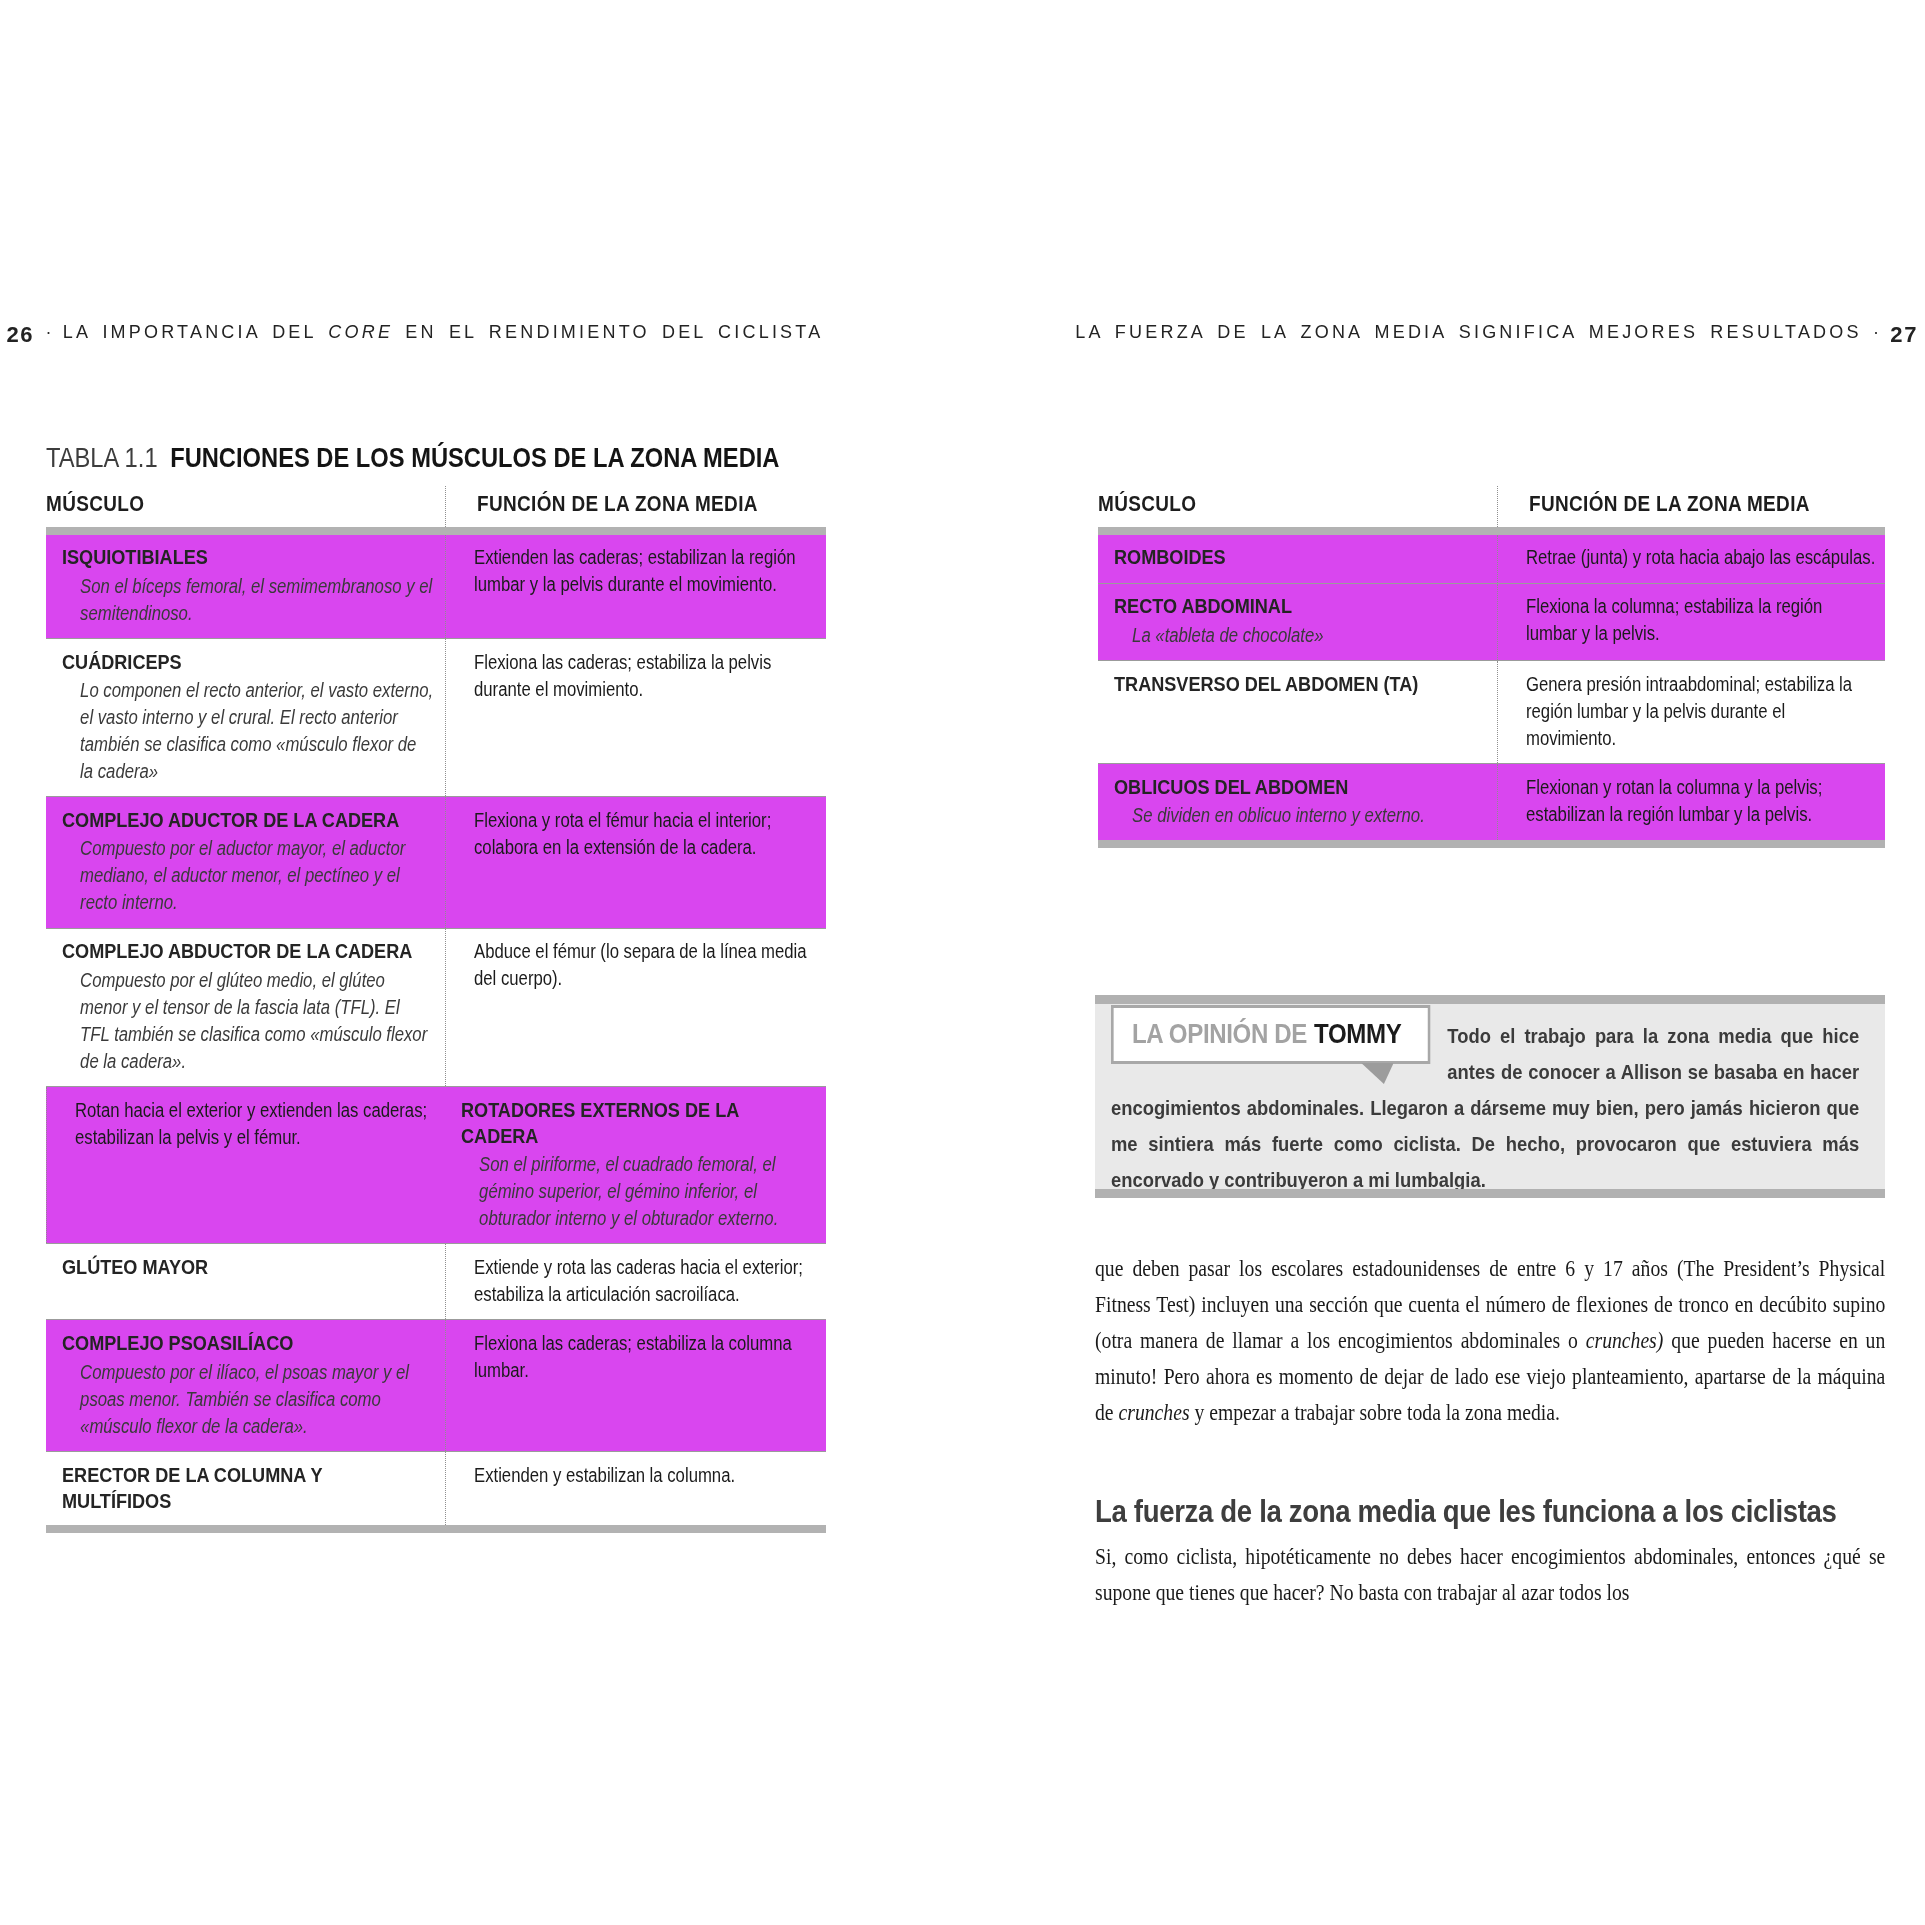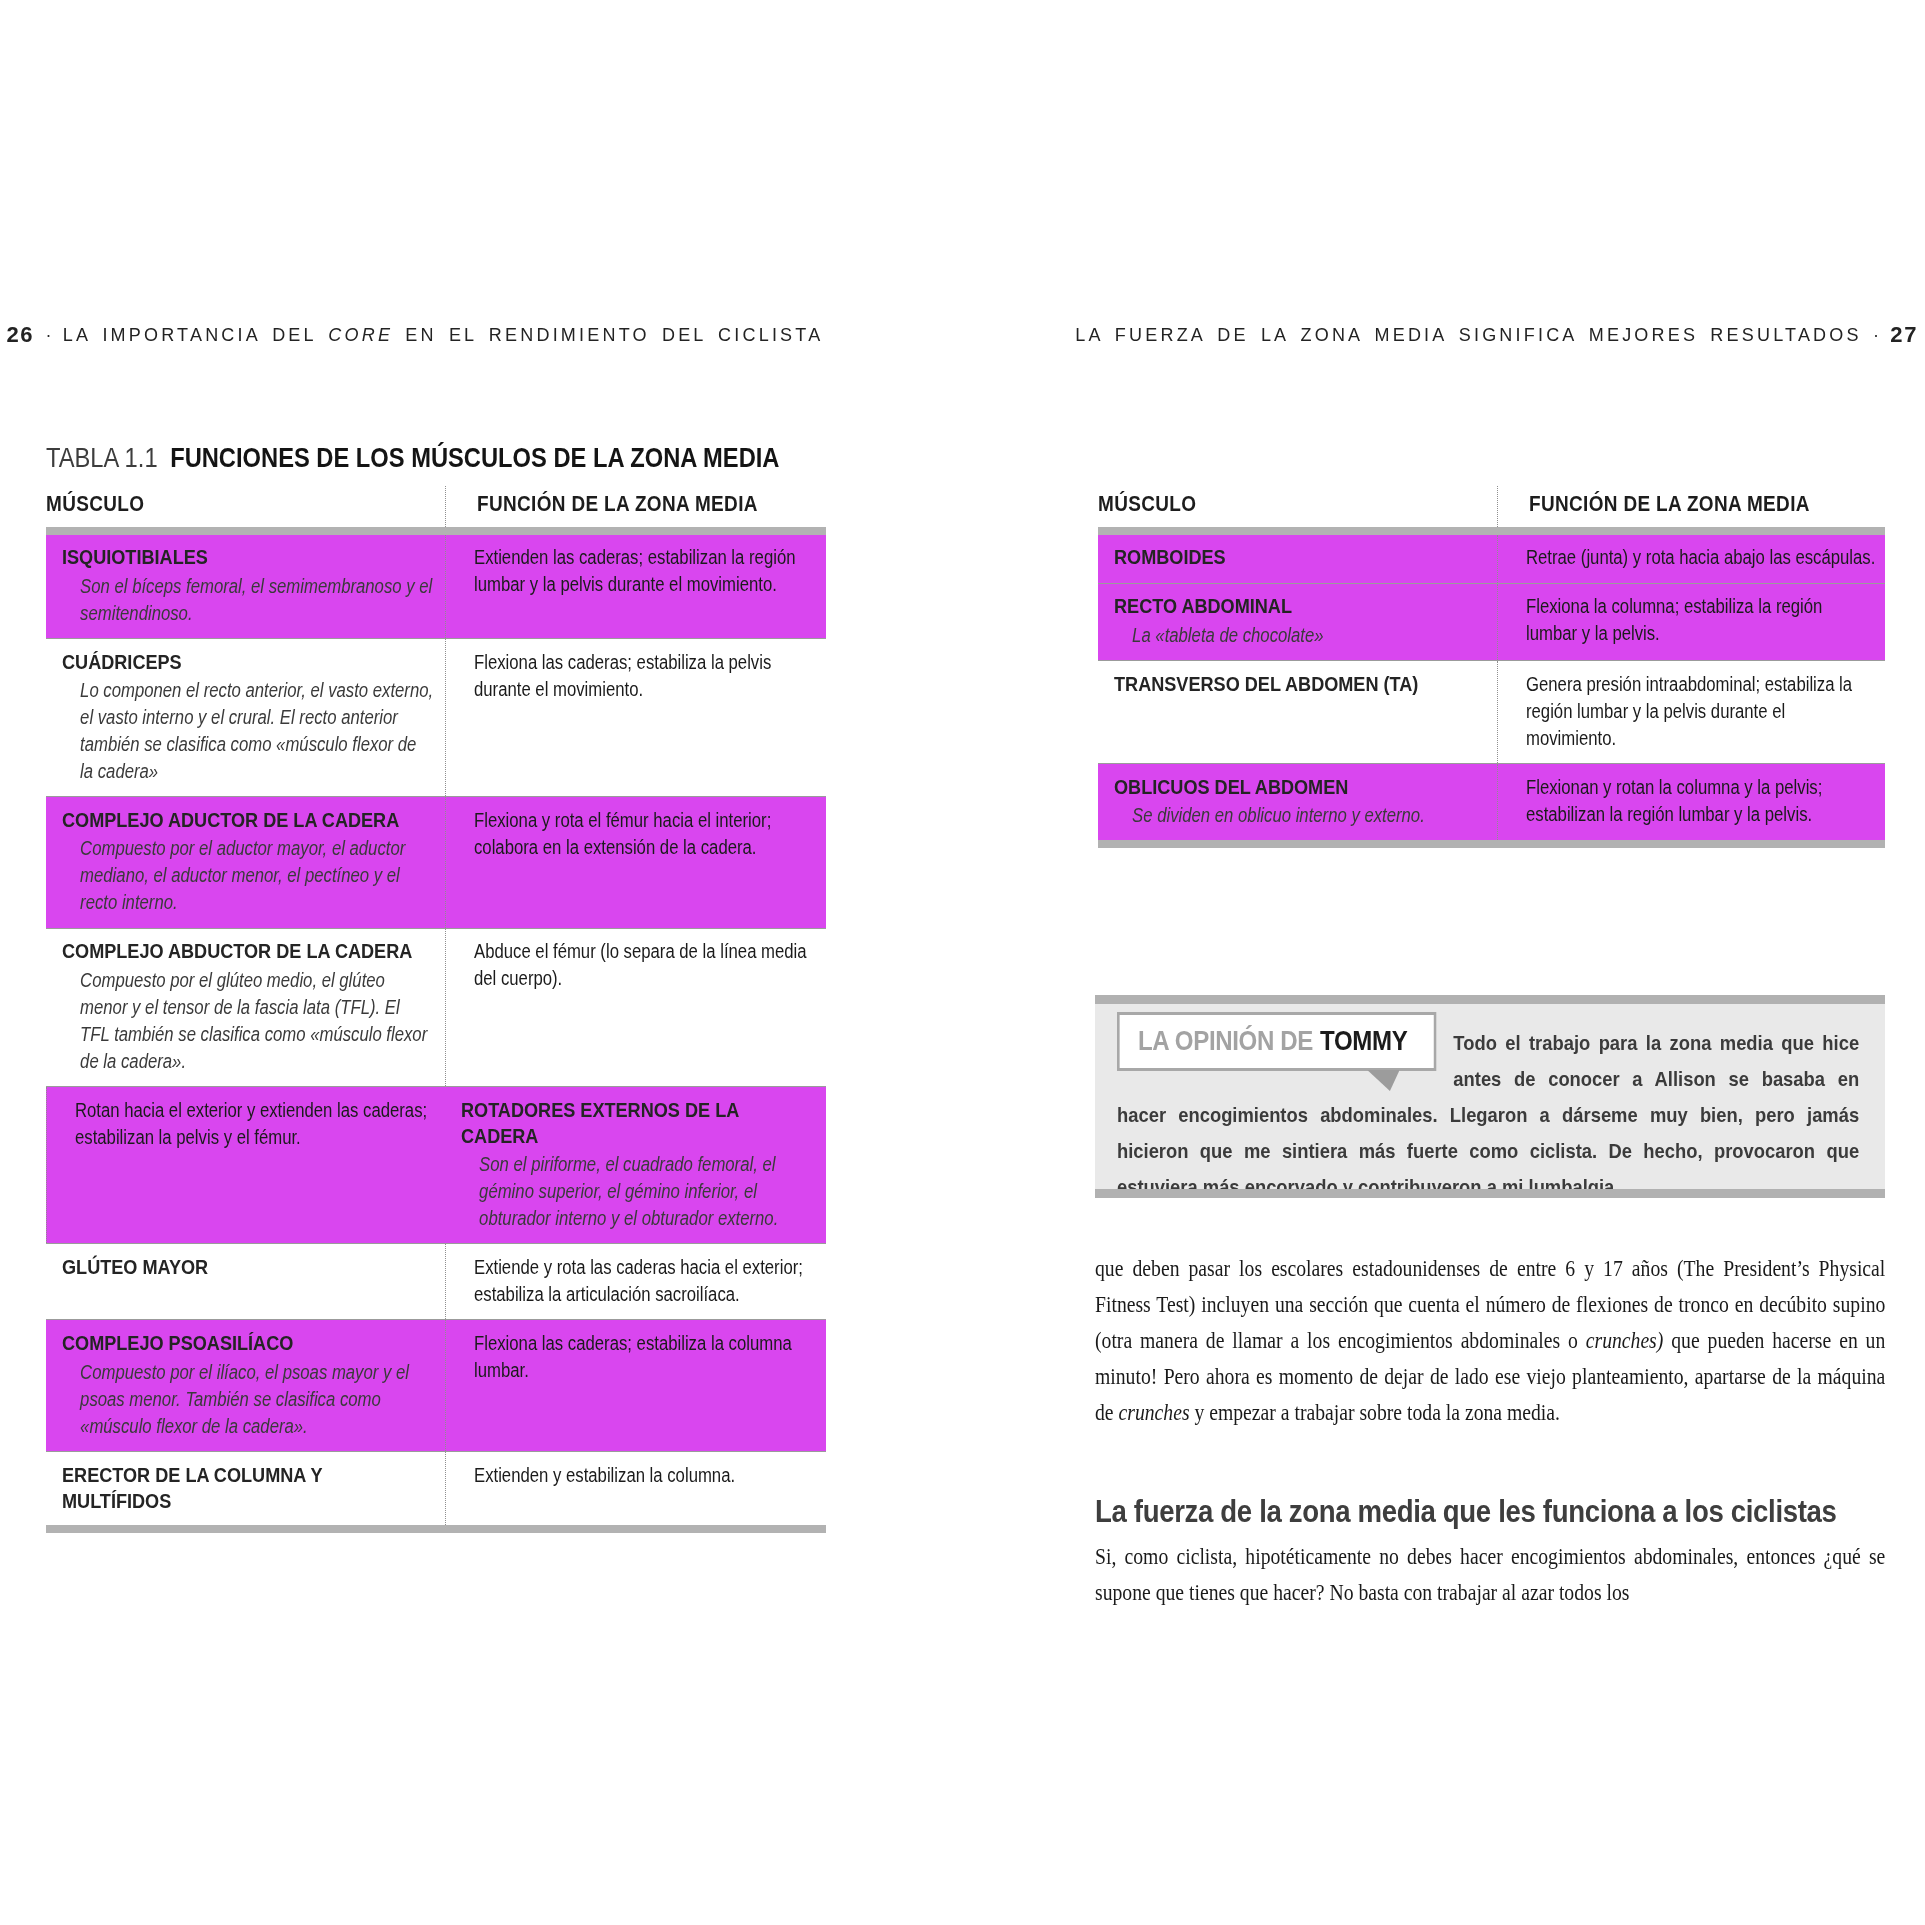--- a/index.html
+++ b/index.html
@@ -2,21 +2,21 @@
 <html style="font-size:13px"><head>
 <meta charset="utf-8">
 <style>
   html,body{margin:0;padding:0;}
   body{
     width:1926px;height:1926px;background:#ffffff;position:relative;
     font-family:"Liberation Sans",sans-serif;color:#1c1c1c;
     -webkit-font-smoothing:antialiased;
   }
   
-  .running-head{position:absolute;top:322px;display:flex;align-items:center;white-space:nowrap;color:#232323;}
+  .running-head{position:absolute;top:322px;display:flex;align-items:flex-start;white-space:nowrap;color:#232323;}
   .rh-left{left:6.5px;}
   .rh-right{right:8px;}
   .rh-num{font-weight:700;font-size:22px;letter-spacing:1.6px;}
   .rh-sep{font-size:18px;margin:0 11.3px;color:#2a2a2a;}
   .rh-title{font-size:18px;font-weight:500;letter-spacing:3.2px;word-spacing:4px;}
   .rh-title .it{font-style:italic;}
   
   .cond{display:block;width:116%;transform:scaleX(0.862);transform-origin:0 0;}
   
   .table-title{position:absolute;left:46px;top:442px;white-space:nowrap;}
@@ -38,21 +38,21 @@
   .cell.fn{border-left:1.6px dotted #8f8f8f;padding-left:27.5px;padding-right:8px;}
   .muscle-name{font-size:21px;font-weight:700;color:#242424;line-height:26px;}
   .muscle-detail{font-size:19.4px;font-style:italic;font-weight:500;color:#3a3a3a;line-height:27px;padding-left:21px;margin-top:2.4px;}
   .muscle-detail:empty{display:none;}
   .fn-text{font-size:19.4px;font-weight:500;color:#1b1b1b;line-height:27px;}
   
   .tommy{position:absolute;left:1095px;top:995px;width:790px;height:203px;background:#e9e9e9;}
   .tommy:before,.tommy:after{content:"";position:absolute;left:0;right:0;height:9px;background:#b1b1b1;}
   .tommy:before{top:0;}
   .tommy:after{bottom:0;}
-  .tommy-pad{padding:30px 24px 0 16px;height:171px;overflow:hidden;margin-left:6px;}
+  .tommy-pad{padding:23px 24px 0 16px;height:171px;overflow:hidden;}
   .tommy-inner{width:114%;transform:scaleX(0.875);transform-origin:0 0;}
   .tommy-label-wrap{float:left;width:365px;height:75px;margin:-13px 19.4px 0 0;position:relative;}
   .tommy-label{box-sizing:border-box;width:100%;background:#ffffff;border:3.2px solid #a8a8a8;
     padding:9.7px 9.7px 11.3px 21px;white-space:nowrap;font-size:27.5px;font-weight:700;letter-spacing:-0.4px;}
   .lbl-gray{color:#a3a3a3;margin-right:8px;}
   .lbl-black{color:#1b1b1b;}
   .tommy-tail{position:absolute;right:42px;top:58px;width:37px;height:21px;background:#9c9c9c;
     clip-path:polygon(0 0,100% 0,70% 100%);}
   .tommy-text{font-size:21px;font-weight:700;color:#3b3b3b;line-height:36px;text-align:justify;margin:0;}
   

